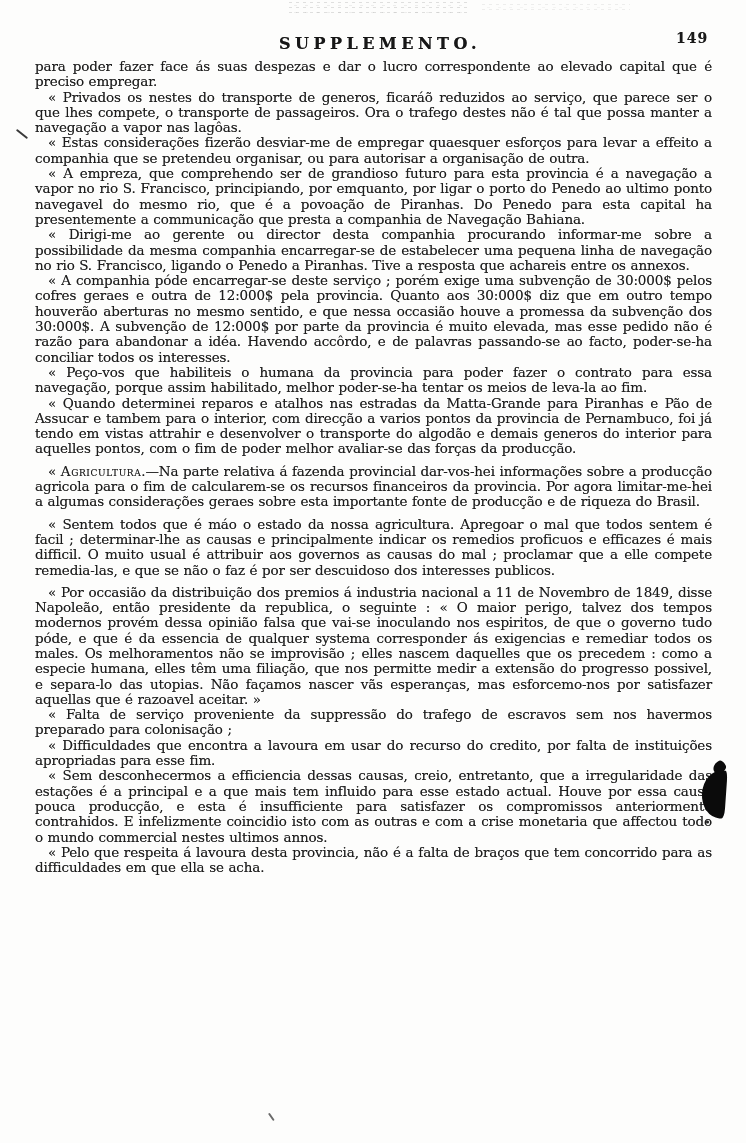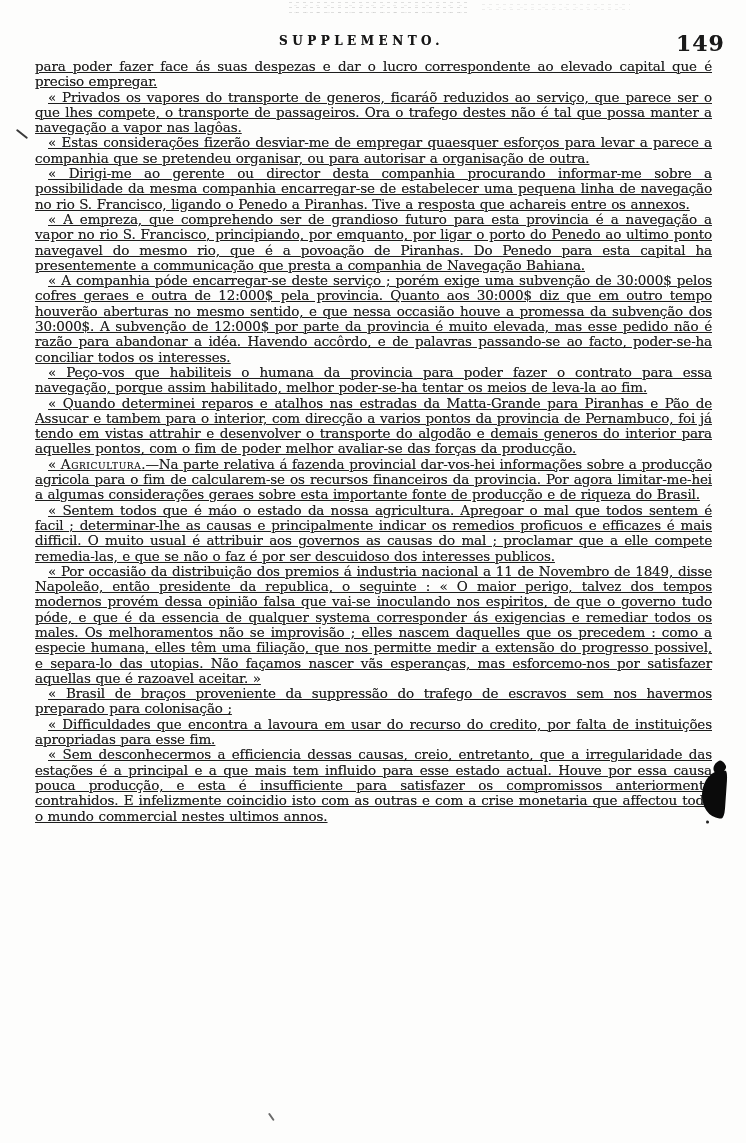--- a/index.html
+++ b/index.html
@@ -33,31 +33,31 @@
     position: absolute;
     top: 30px;
     left: 0;
     width: 100%;
     height: 26px;
   }
   .header-title {
     position: absolute;
     left: 279px;
     top: 4px;
-    font-size: 12px;
+    font-size: 16px;
     font-weight: bold;
     letter-spacing: 4.5px;
     color: #171717;
     text-shadow: 0 0 0.5px rgba(20,20,20,0.6);
   }
   .page-number {
     position: absolute;
     left: 676px;
     top: 0;
-    font-size: 22px;
+    font-size: 14px;
     font-weight: bold;
     letter-spacing: 1px;
     color: #1a1a1a;
     text-shadow: 0 0 0.5px rgba(20,20,20,0.55);
   }
 
   .doc-body {
     position: absolute;
     left: 35px;
     top: 59px;
@@ -65,24 +65,23 @@
     font-size: 13.5px;
     line-height: 15.3px;
     text-align: justify;
     letter-spacing: -0.15px;
     word-spacing: 0.5px;
     text-shadow: 0 0 0.4px rgba(25,25,25,0.55);
   }
   .doc-body p {
     margin: 0;
     padding: 0;
-    text-decoration: underline;
   }
   .doc-body p.indent { text-indent: 13px; }
-  .doc-body p.space-before { }
+  .doc-body p.space-before { margin-top: 7px; }
   .sc {
     font-variant: small-caps;
     letter-spacing: 0.6px;
   }
 
   
   .pen-stroke-left {
     position: absolute;
     left: 15px;
     top: 133px;
@@ -144,32 +143,33 @@
   <div class="noise-band a"></div>
   <div class="noise-band b"></div>
 
   <div class="page-header">
     <div class="header-title">SUPPLEMENTO.</div>
     <div class="page-number">149</div>
   </div>
 
   <div class="doc-body" id="doc-body">
       <p>para poder fazer face ás suas despezas e dar o lucro correspondente ao elevado capital que é preciso empregar.</p>
-      <p class="indent">« Privados os vapores do transporte de generos, ficaráõ reduzidos ao serviço, que parece ser o que lhes compete, o transporte de passageiros. Ora o trafego destes não é tal que possa manter a navegação a vapor nas lagôas.</p>
-      <p class="indent">« Estas considerações fizerão desviar-me de empregar quaesquer esforços para levar a parece a companhia que se pretendeu organisar, ou para autorisar a organisação de outra.</p>
+      <p class="indent">« Privados os nestes do transporte de generos, ficaráõ reduzidos ao serviço, que parece ser o que lhes compete, o transporte de passageiros. Ora o trafego destes não é tal que possa manter a navegação a vapor nas lagôas.</p>
+      <p class="indent">« Estas considerações fizerão desviar-me de empregar quaesquer esforços para levar a effeito a companhia que se pretendeu organisar, ou para autorisar a organisação de outra.</p>
+      <p class="indent">« A empreza, que comprehendo ser de grandioso futuro para esta provincia é a navegação a vapor no rio S. Francisco, principiando, por emquanto, por ligar o porto do Penedo ao ultimo ponto navegavel do mesmo rio, que é a povoação de Piranhas. Do Penedo para esta capital ha presentemente a communicação que presta a companhia de Navegação Bahiana.</p>
       <p class="indent">« Dirigi-me ao gerente ou director desta companhia procurando informar-me sobre a possibilidade da mesma companhia encarregar-se de estabelecer uma pequena linha de navegação no rio S. Francisco, ligando o Penedo a Piranhas. Tive a resposta que achareis entre os annexos.</p>
-      <p class="indent">« A empreza, que comprehendo ser de grandioso futuro para esta provincia é a navegação a vapor no rio S. Francisco, principiando, por emquanto, por ligar o porto do Penedo ao ultimo ponto navegavel do mesmo rio, que é a povoação de Piranhas. Do Penedo para esta capital ha presentemente a communicação que presta a companhia de Navegação Bahiana.</p>
       <p class="indent">« A companhia póde encarregar-se deste serviço ; porém exige uma subvenção de 30:000$ pelos cofres geraes e outra de 12:000$ pela provincia. Quanto aos 30:000$ diz que em outro tempo houverão aberturas no mesmo sentido, e que nessa occasião houve a promessa da subvenção dos 30:000$. A subvenção de 12:000$ por parte da provincia é muito elevada, mas esse pedido não é razão para abandonar a idéa. Havendo accôrdo, e de palavras passando-se ao facto, poder-se-ha conciliar todos os interesses.</p>
       <p class="indent">« Peço-vos que habiliteis o humana da provincia para poder fazer o contrato para essa navegação, porque assim habilitado, melhor poder-se-ha tentar os meios de leva-la ao fim.</p>
       <p class="indent">« Quando determinei reparos e atalhos nas estradas da Matta-Grande para Piranhas e Pão de Assucar e tambem para o interior, com direcção a varios pontos da provincia de Pernambuco, foi já tendo em vistas attrahir e desenvolver o transporte do algodão e demais generos do interior para aquelles pontos, com o fim de poder melhor avaliar-se das forças da producção.</p>
       <p class="indent space-before">« <span class="sc">Agricultura</span>.—Na parte relativa á fazenda provincial dar-vos-hei informações sobre a producção agricola para o fim de calcularem-se os recursos financeiros da provincia. Por agora limitar-me-hei a algumas considerações geraes sobre esta importante fonte de producção e de riqueza do Brasil.</p>
       <p class="indent space-before">« Sentem todos que é máo o estado da nossa agricultura. Apregoar o mal que todos sentem é facil ; determinar-lhe as causas e principalmente indicar os remedios proficuos e efficazes é mais difficil. O muito usual é attribuir aos governos as causas do mal ; proclamar que a elle compete remedia-las, e que se não o faz é por ser descuidoso dos interesses publicos.</p>
       <p class="indent space-before">« Por occasião da distribuição dos premios á industria nacional a 11 de Novembro de 1849, disse Napoleão, então presidente da republica, o seguinte : « O maior perigo, talvez dos tempos modernos provém dessa opinião falsa que vai-se inoculando nos espiritos, de que o governo tudo póde, e que é da essencia de qualquer systema corresponder ás exigencias e remediar todos os males. Os melhoramentos não se improvisão ; elles nascem daquelles que os precedem : como a especie humana, elles têm uma filiação, que nos permitte medir a extensão do progresso possivel, e separa-lo das utopias. Não façamos nascer vãs esperanças, mas esforcemo-nos por satisfazer aquellas que é razoavel aceitar. »</p>
-      <p class="indent">« Brasil de braços proveniente da suppressão do trafego de escravos sem nos havermos preparado para colonisação ;</p>
+      <p class="indent">« Falta de serviço proveniente da suppressão do trafego de escravos sem nos havermos preparado para colonisação ;</p>
       <p class="indent">« Difficuldades que encontra a lavoura em usar do recurso do credito, por falta de instituições apropriadas para esse fim.</p>
       <p class="indent">« Sem desconhecermos a efficiencia dessas causas, creio, entretanto, que a irregularidade das estações é a principal e a que mais tem influido para esse estado actual. Houve por essa causa pouca producção, e esta é insufficiente para satisfazer os compromissos anteriormente contrahidos. E infelizmente coincidio isto com as outras e com a crise monetaria que affectou todo o mundo commercial nestes ultimos annos.</p>
+      <p class="indent">« Pelo que respeita á lavoura desta provincia, não é a falta de braços que tem concorrido para as difficuldades em que ella se acha.</p>
     </div>
 
   <div class="pen-stroke-left"></div>
   <div class="ink-blot"></div>
   <div class="pen-stroke-bottom"></div>
 
 </div>
 
 </body></html>

